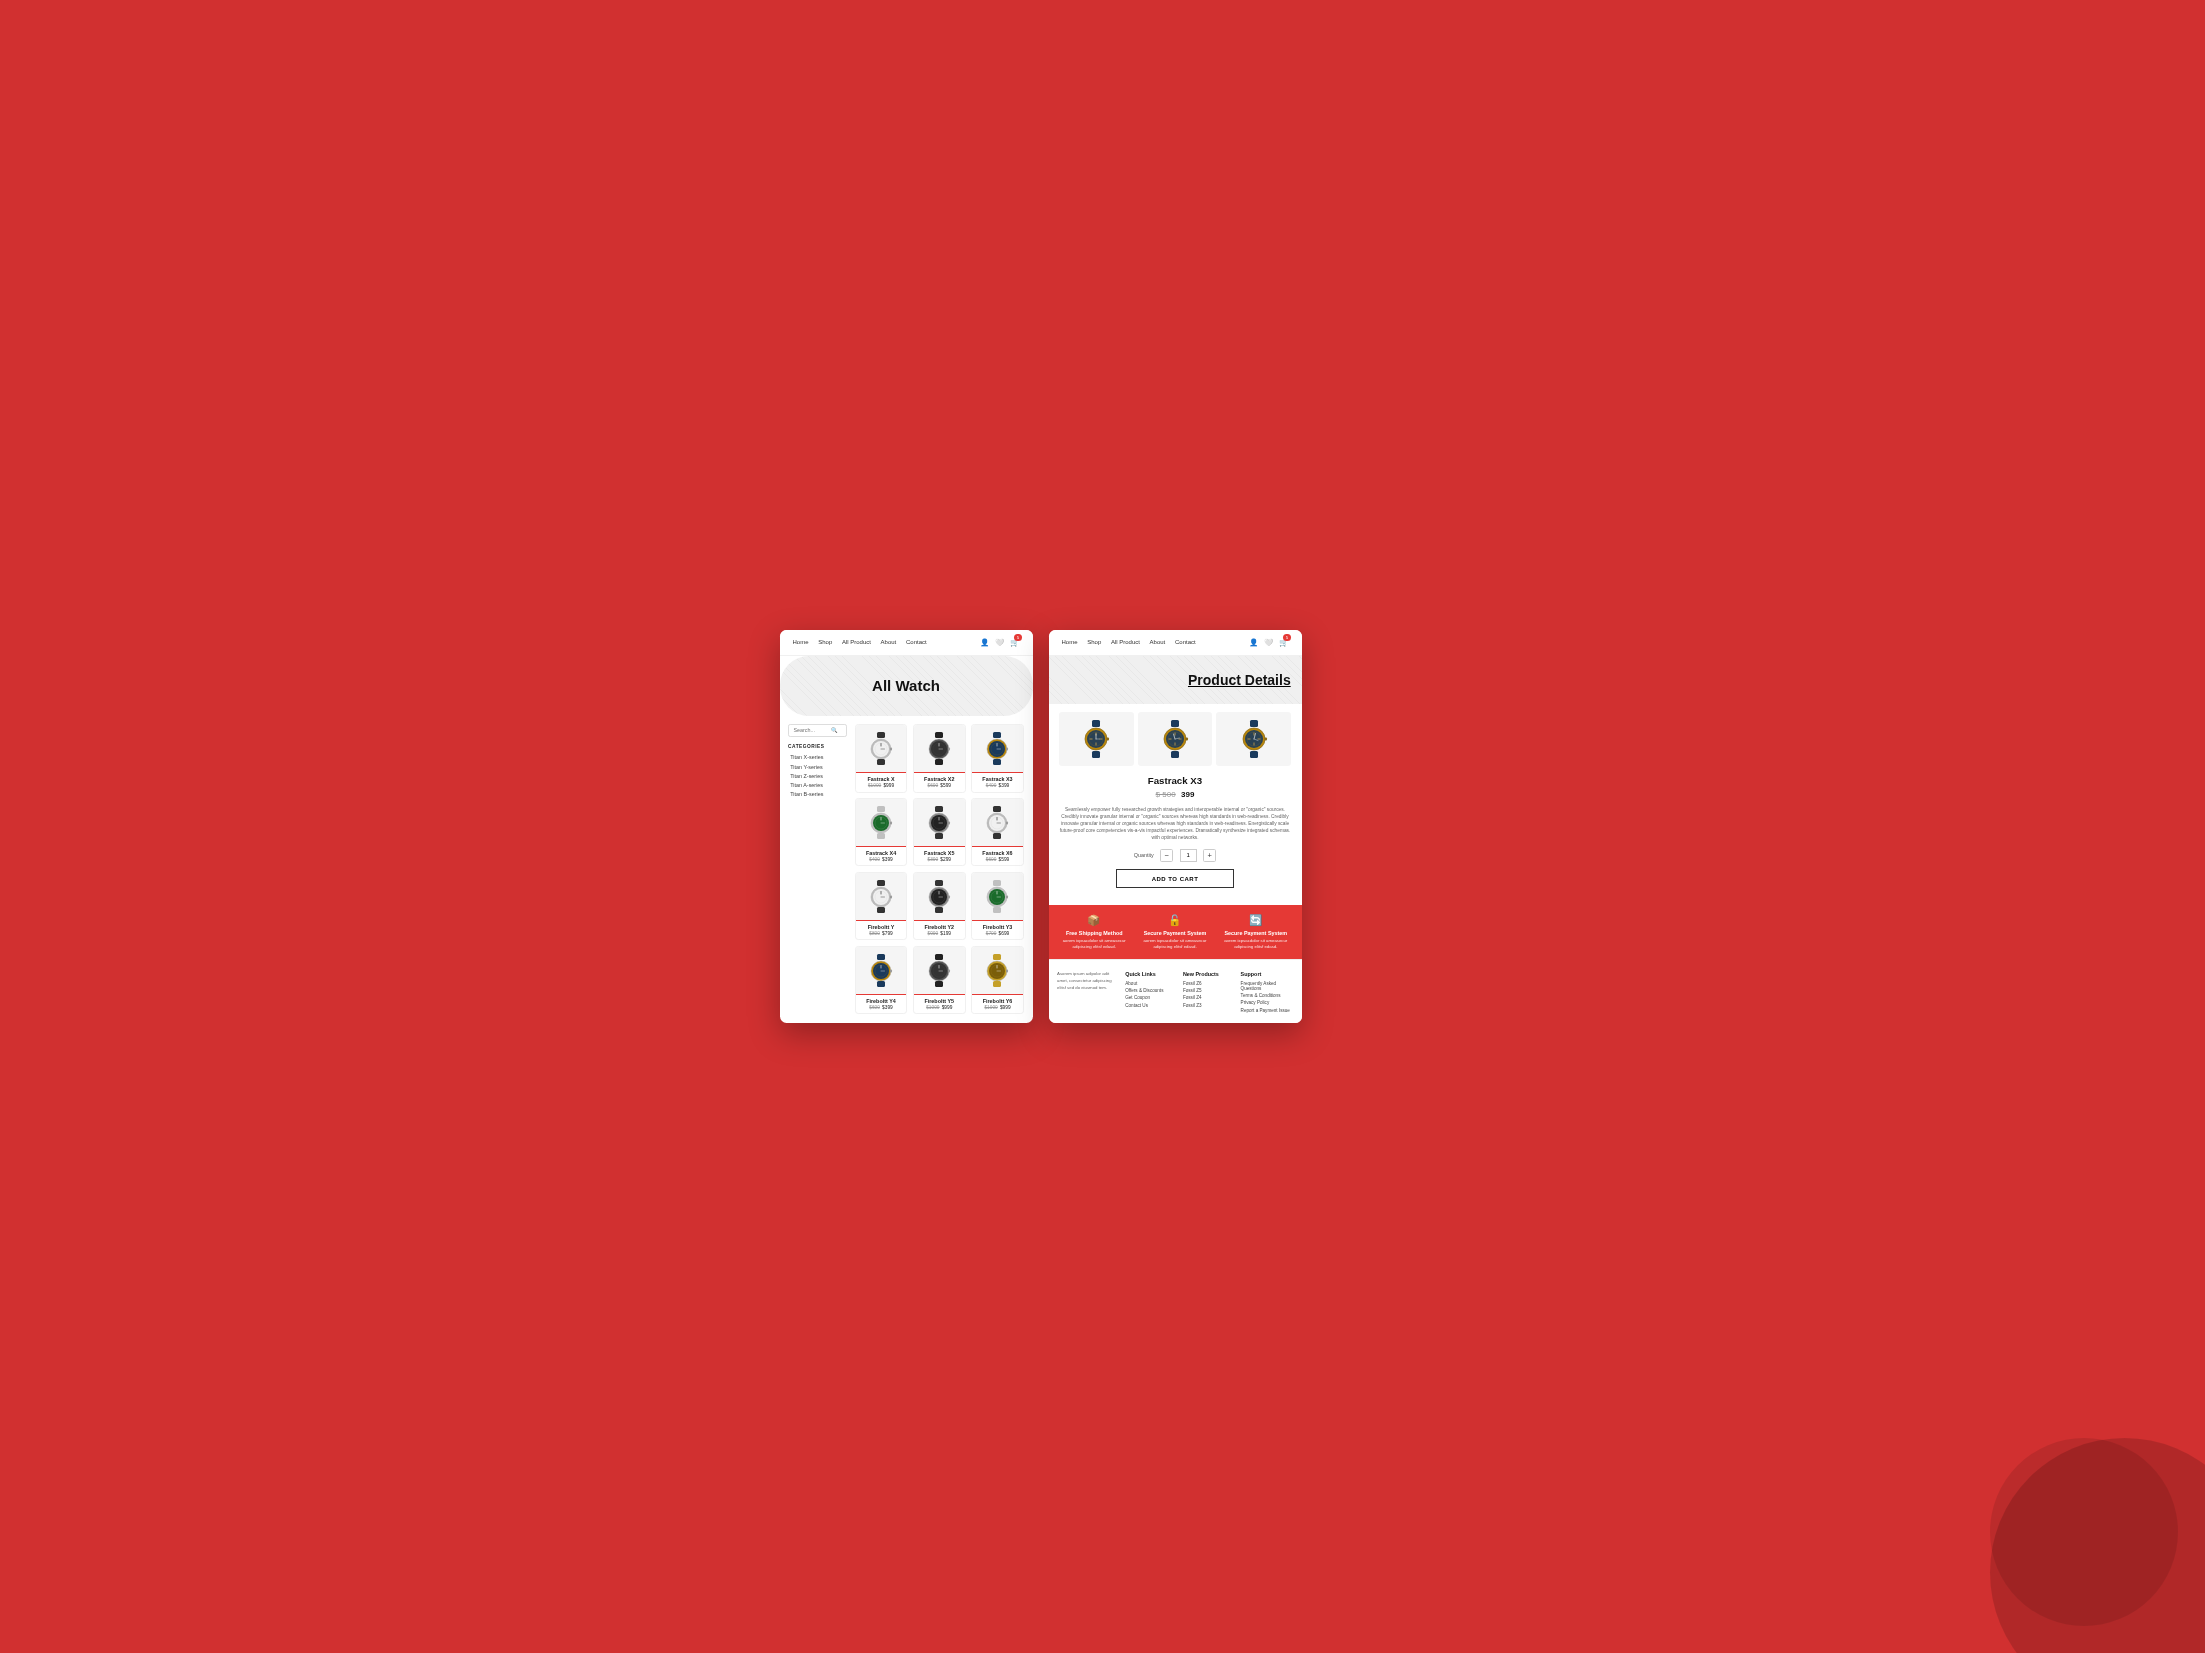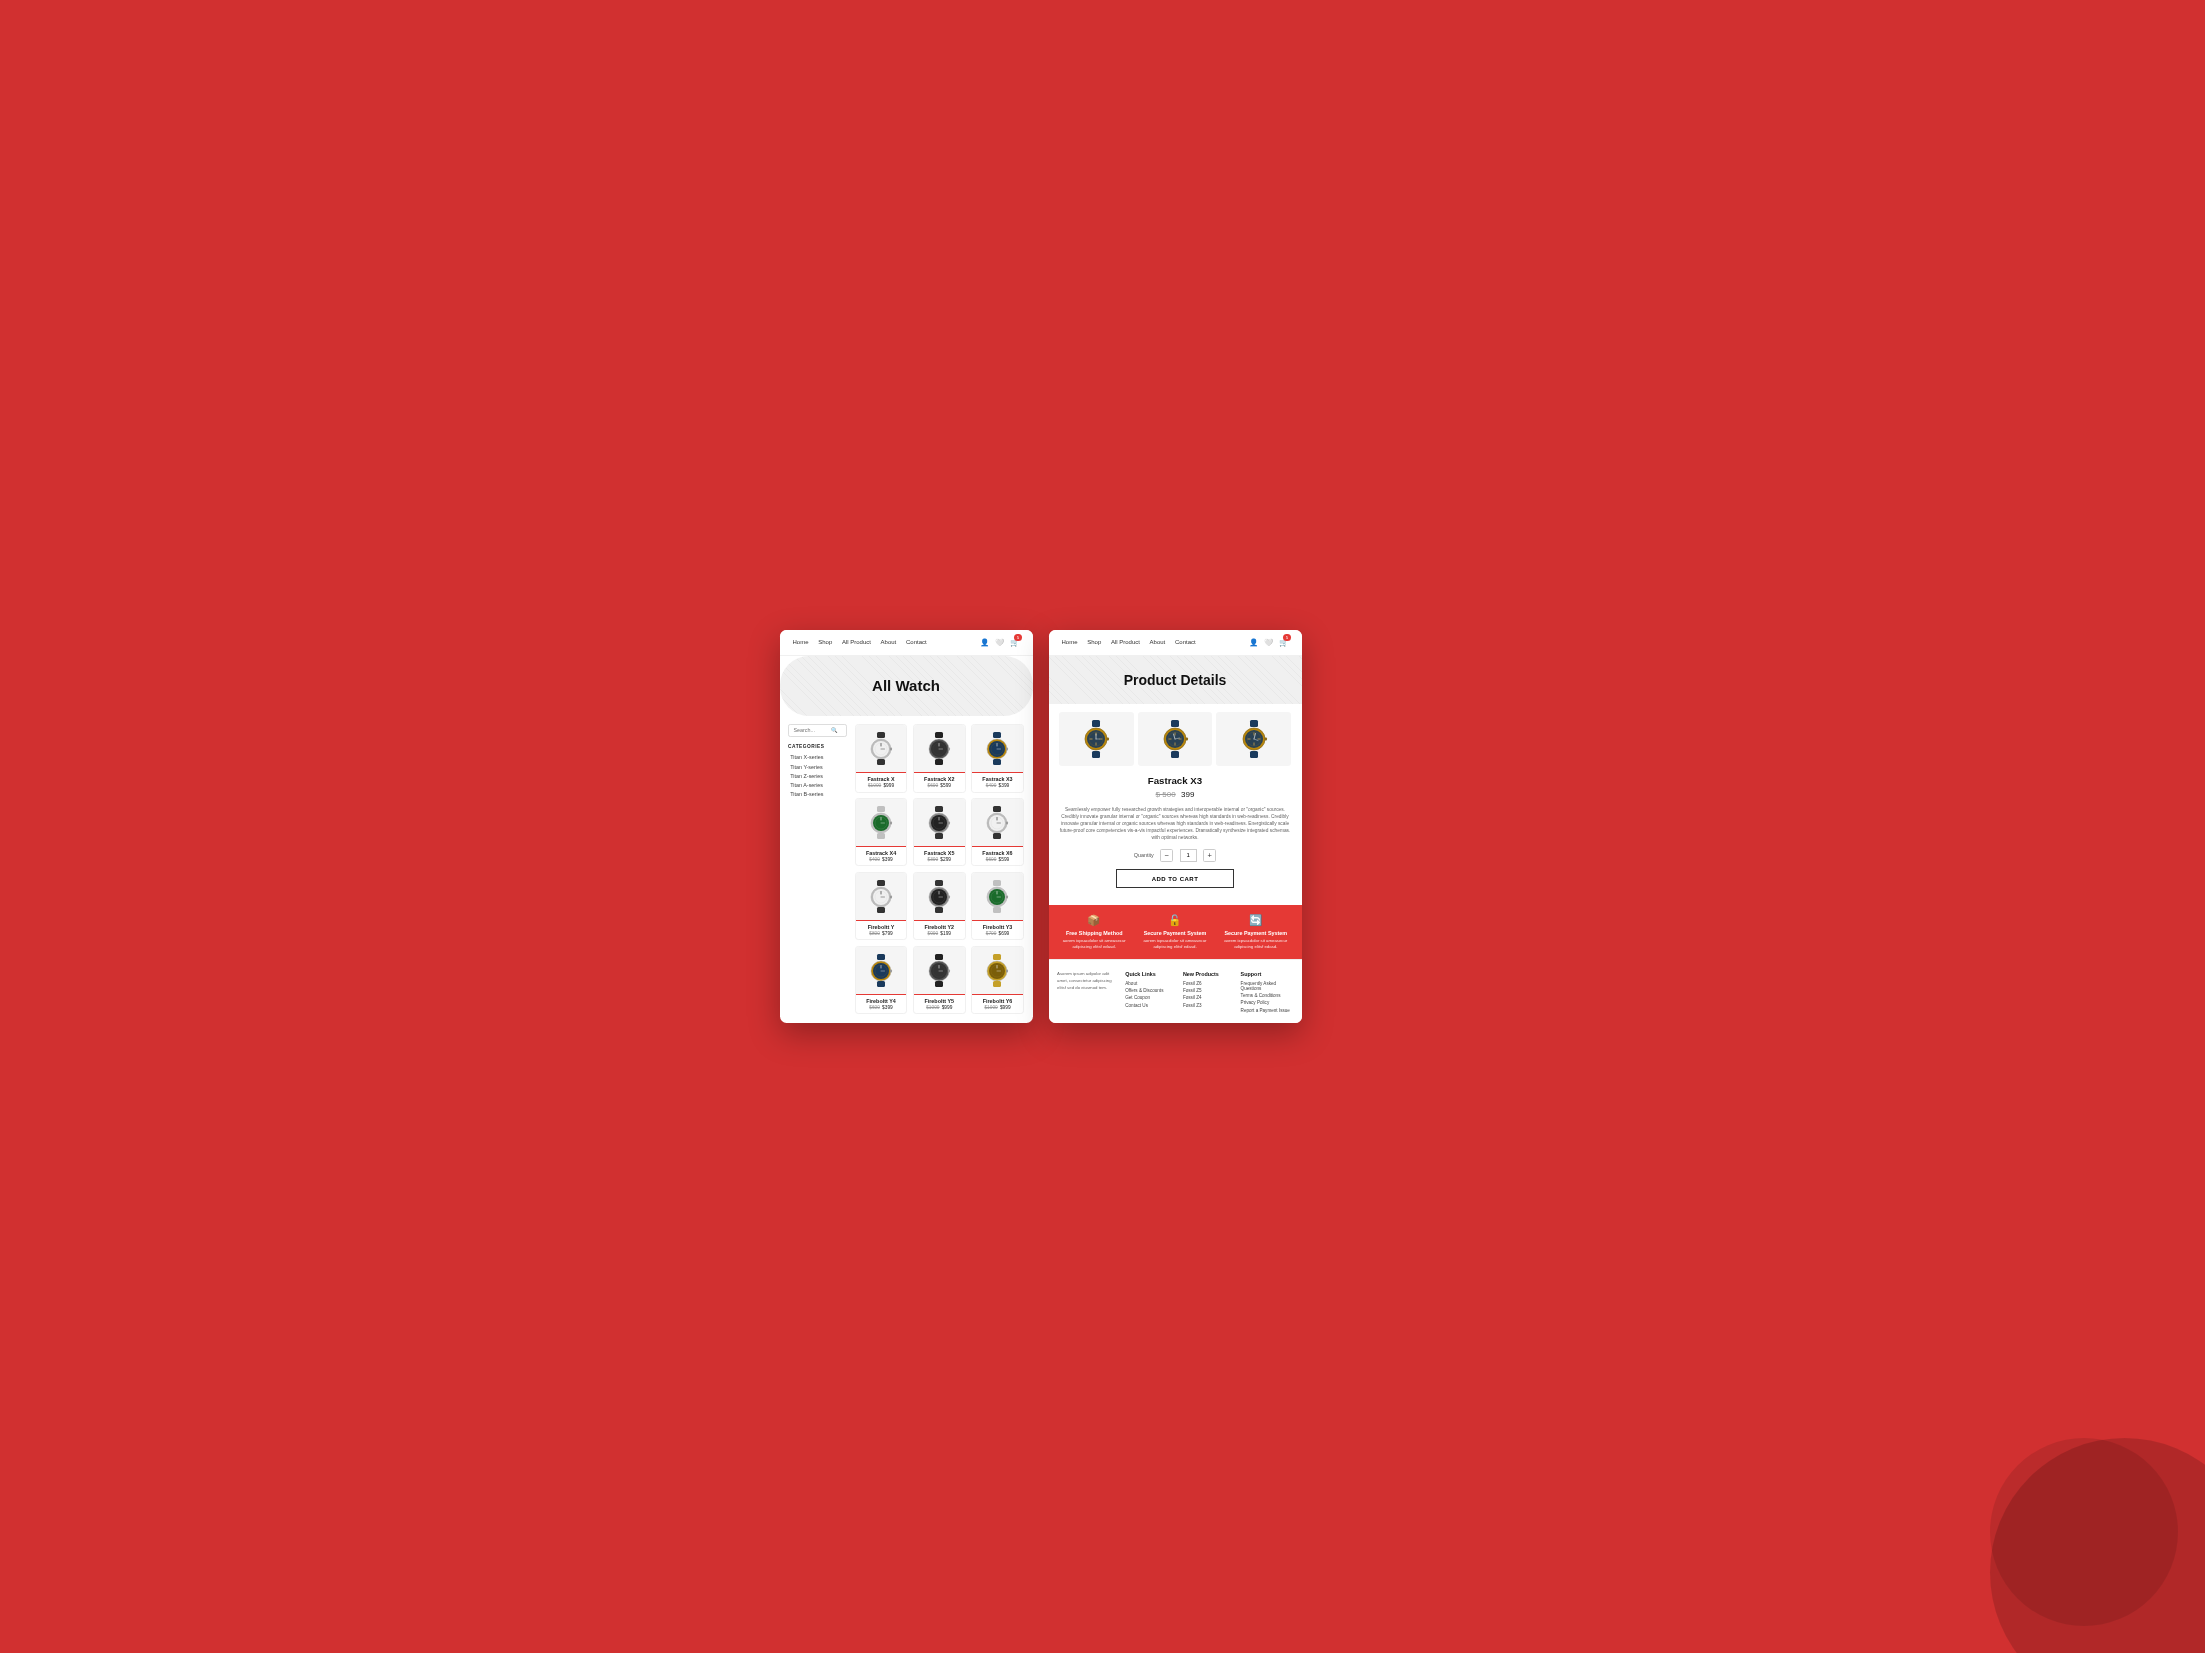--- a/index.html
+++ b/index.html
@@ -234,21 +234,22 @@
     .right-hero {
       background: #f0f0f0;
       background-image: repeating-linear-gradient(
         45deg,
         transparent,
         transparent 4.3px,
         rgba(200,200,200,0.2) 4.3px,
         rgba(200,200,200,0.2) 4.8px
       );
       padding: 16px 10.8px;
-      text-align: center;
+      text-align: right;
+      text-decoration: underline;
     }
     .right-hero h1 {
       font-size: 14px;
       font-weight: 800;
       color: #111;
     }
 
     
     .product-detail { padding: 8.6px 10.8px; }
 
@@ -278,21 +279,21 @@
     .pd-price {
       text-align: center;
       margin-bottom: 6.5px;
       font-size: 8px;
     }
     .pd-price-old {
       color: #999;
       text-decoration: line-through;
       margin-right: 3.2px;
     }
-    .pd-price-new { color: #111; font-weight: 400; }
+    .pd-price-new { color: #111; font-weight: 700; }
     .pd-desc {
       font-size: 4.8px;
       color: #666;
       line-height: 1.5;
       text-align: center;
       margin-bottom: 7.5px;
     }
 
     .pd-quantity {
       display: flex;

